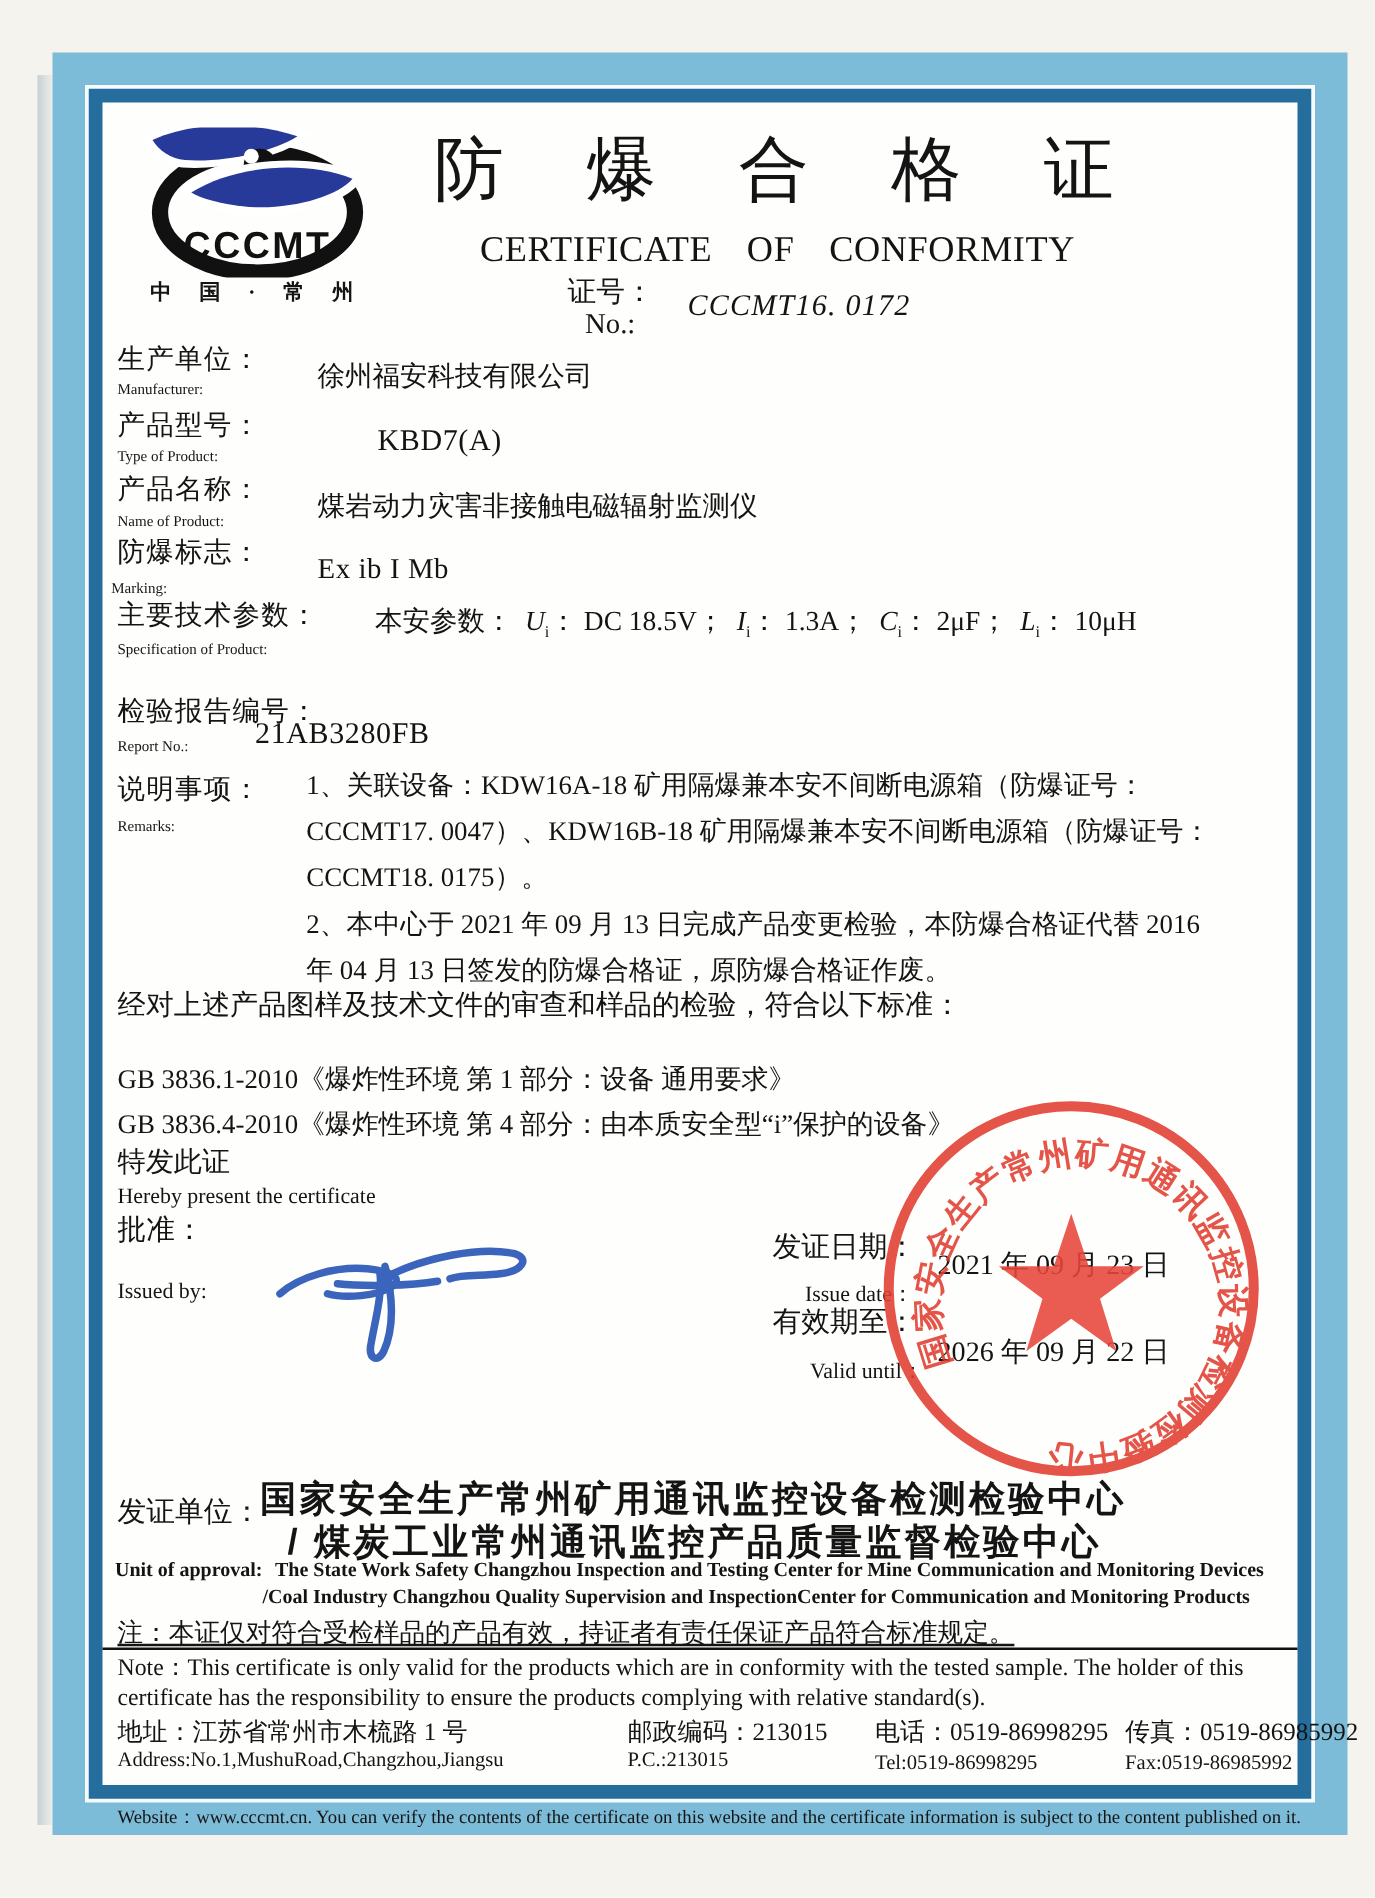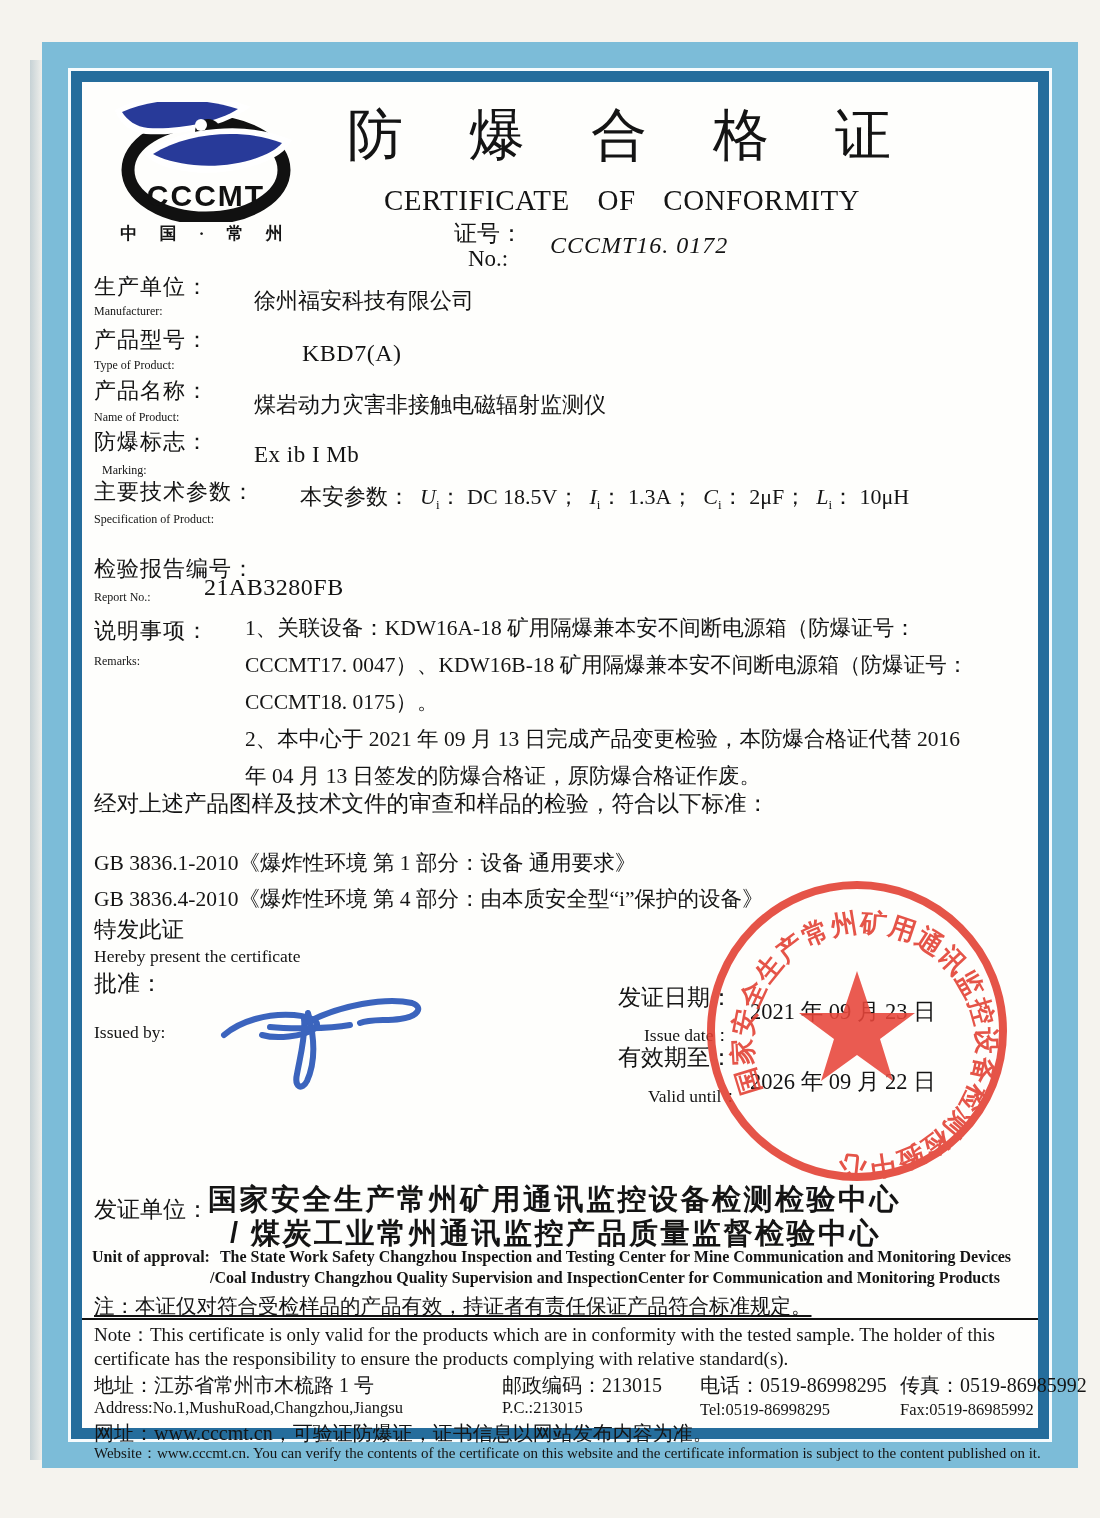--- a/index.html
+++ b/index.html
@@ -82,21 +82,21 @@
 
     <div class="abs flabel cn" style="left:12px; top:243px;">产品型号：</div>
     <div class="abs flabel-en en" style="left:12px; top:276px;">Type of Product:</div>
     <div class="abs val" style="left:172px; top:258px; font-size:24px;margin-left:48px;">KBD7(A)</div>
 
     <div class="abs flabel cn" style="left:12px; top:294px;">产品名称：</div>
     <div class="abs flabel-en en" style="left:12px; top:328px;">Name of Product:</div>
     <div class="abs fval cn" style="left:172px; top:308px;">煤岩动力灾害非接触电磁辐射监测仪</div>
 
     <div class="abs flabel cn" style="left:12px; top:345px;">防爆标志：</div>
-    <div class="abs flabel-en en" style="left:20px; top:381px;">Marking:</div>
+    <div class="abs flabel-en en" style="left:7px; top:381px;">Marking:</div>
     <div class="abs val" style="left:172px; top:360px; font-size:23px;">Ex ib I Mb</div>
 
     <div class="abs flabel cn" style="left:12px; top:395px;">主要技术参数：</div>
     <div class="abs flabel-en en" style="left:12px; top:430px;">Specification of Product:</div>
     <div class="abs" style="left:218px; top:400px; font-size:22px; white-space:nowrap;">
       <span class="cn">本安参数：</span><span class="param"><i class="sym">U</i><sub class="si">i</sub><span>： DC 18.5V；</span></span><span class="param"><i class="sym">I</i><sub class="si">i</sub><span>： 1.3A；</span></span><span class="param"><i class="sym">C</i><sub class="si">i</sub><span>： 2μF；</span></span><span class="param"><i class="sym">L</i><sub class="si">i</sub><span>： 10μH</span></span>
     </div>
 
     <div class="abs flabel cn" style="left:12px; top:472px;">检验报告编号：</div>
     <div class="abs val" style="left:122px; top:492px; font-size:24px;">21AB3280FB</div>
@@ -166,19 +166,18 @@
     <div class="abs contact-cn cn" style="left:420px; top:1290px;">邮政编码：213015</div>
     <div class="abs contact-cn cn" style="left:618px; top:1290px;">电话：0519-86998295</div>
     <div class="abs contact-cn cn" style="left:818px; top:1290px;">传真：0519-86985992</div>
 
     <div class="abs contact-en en" style="left:12px; top:1316px;">Address:No.1,MushuRoad,Changzhou,Jiangsu</div>
     <div class="abs contact-en en" style="left:420px; top:1316px;">P.C.:213015</div>
     <div class="abs contact-en en" style="left:618px; top:1318px;">Tel:0519-86998295</div>
     <div class="abs contact-en en" style="left:818px; top:1318px;">Fax:0519-86985992</div>
 
     <div class="abs contact-cn cn" style="left:12px; top:1302px; top:1302px;"></div>
-    <div class="abs cn" style="left:12px; top:1338px; font-size:20px; white-space:nowrap;">网址：www.cccmt.cn，可验证防爆证，证书信息以网站发布内容为准。</div>
     <div class="abs en" style="left:12px; top:1362px; font-size:15px; white-space:nowrap;">Website：www.cccmt.cn. You can verify the contents of the certificate on this website and the certificate information is subject to the content published on it.</div>
 
    </div>
   </div>
  </div>
 </div>
 
 </body></html>

